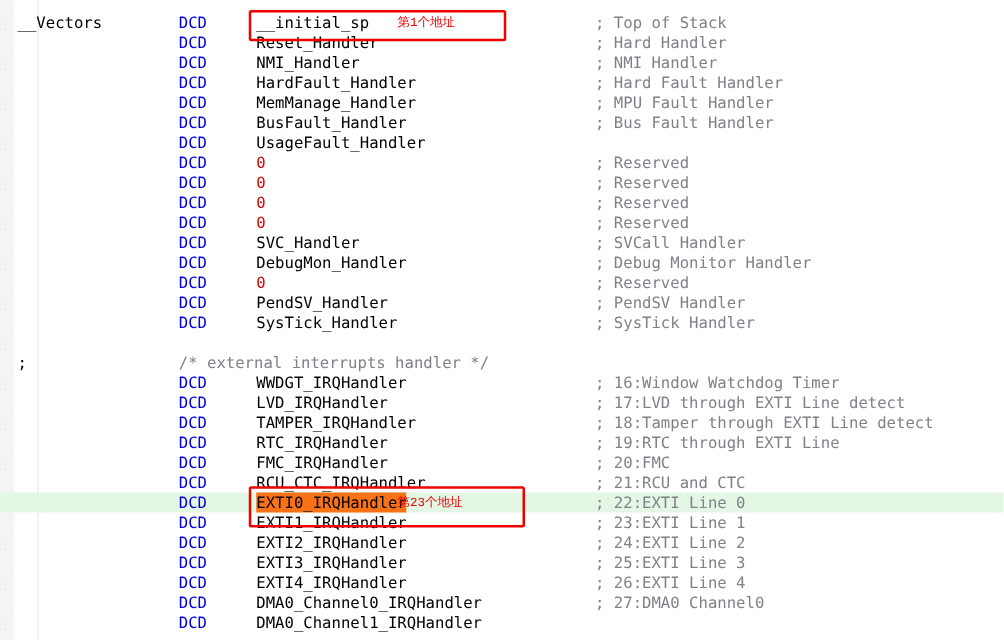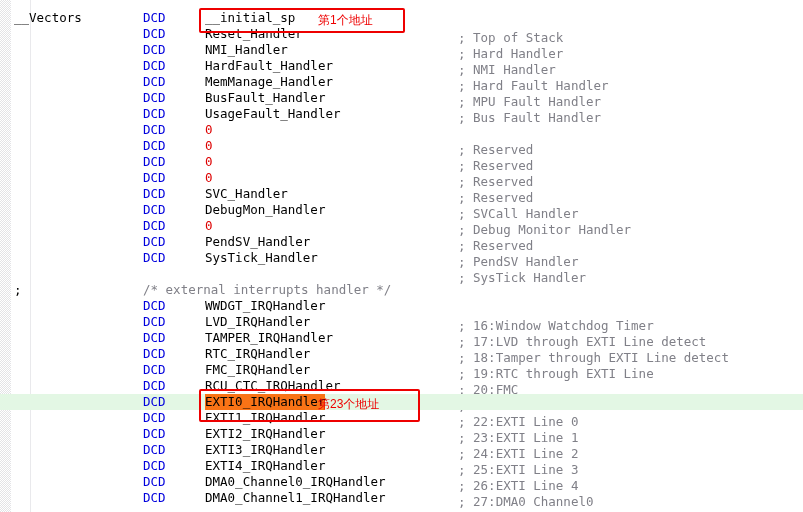--- a/index.html
+++ b/index.html
@@ -84,44 +84,43 @@
   }
   .col-op.num {
     color: #dd0000;
   }
   .col-op.sel {
     background: #f97316;
     color: #000000;
   }
   .col-cm {
     position: absolute;
-    left: 458px;
+    left: 476px;
     color: #808088;
-    margin-top: 20px;
   }
   .col-blockcomment {
     position: absolute;
     left: 143px;
     color: #808088;
   }
 
   
   .annot-box {
     position: absolute;
     border: 2px solid #ee0000;
     border-radius: 2px;
     background: transparent;
     z-index: 5;
     box-sizing: border-box;
   }
   .annot-text {
     position: absolute;
     color: #ee0000;
-    font-family: Liberation Sans, sans-serif;
-    font-size: 12px;
+    font-family: Liberation Mono, monospace;
+    font-size: 10px;
     line-height: 16px;
     white-space: pre;
     z-index: 6;
   }
 </style>
 </head>
 <body>
 
 <div id="editor">
 

